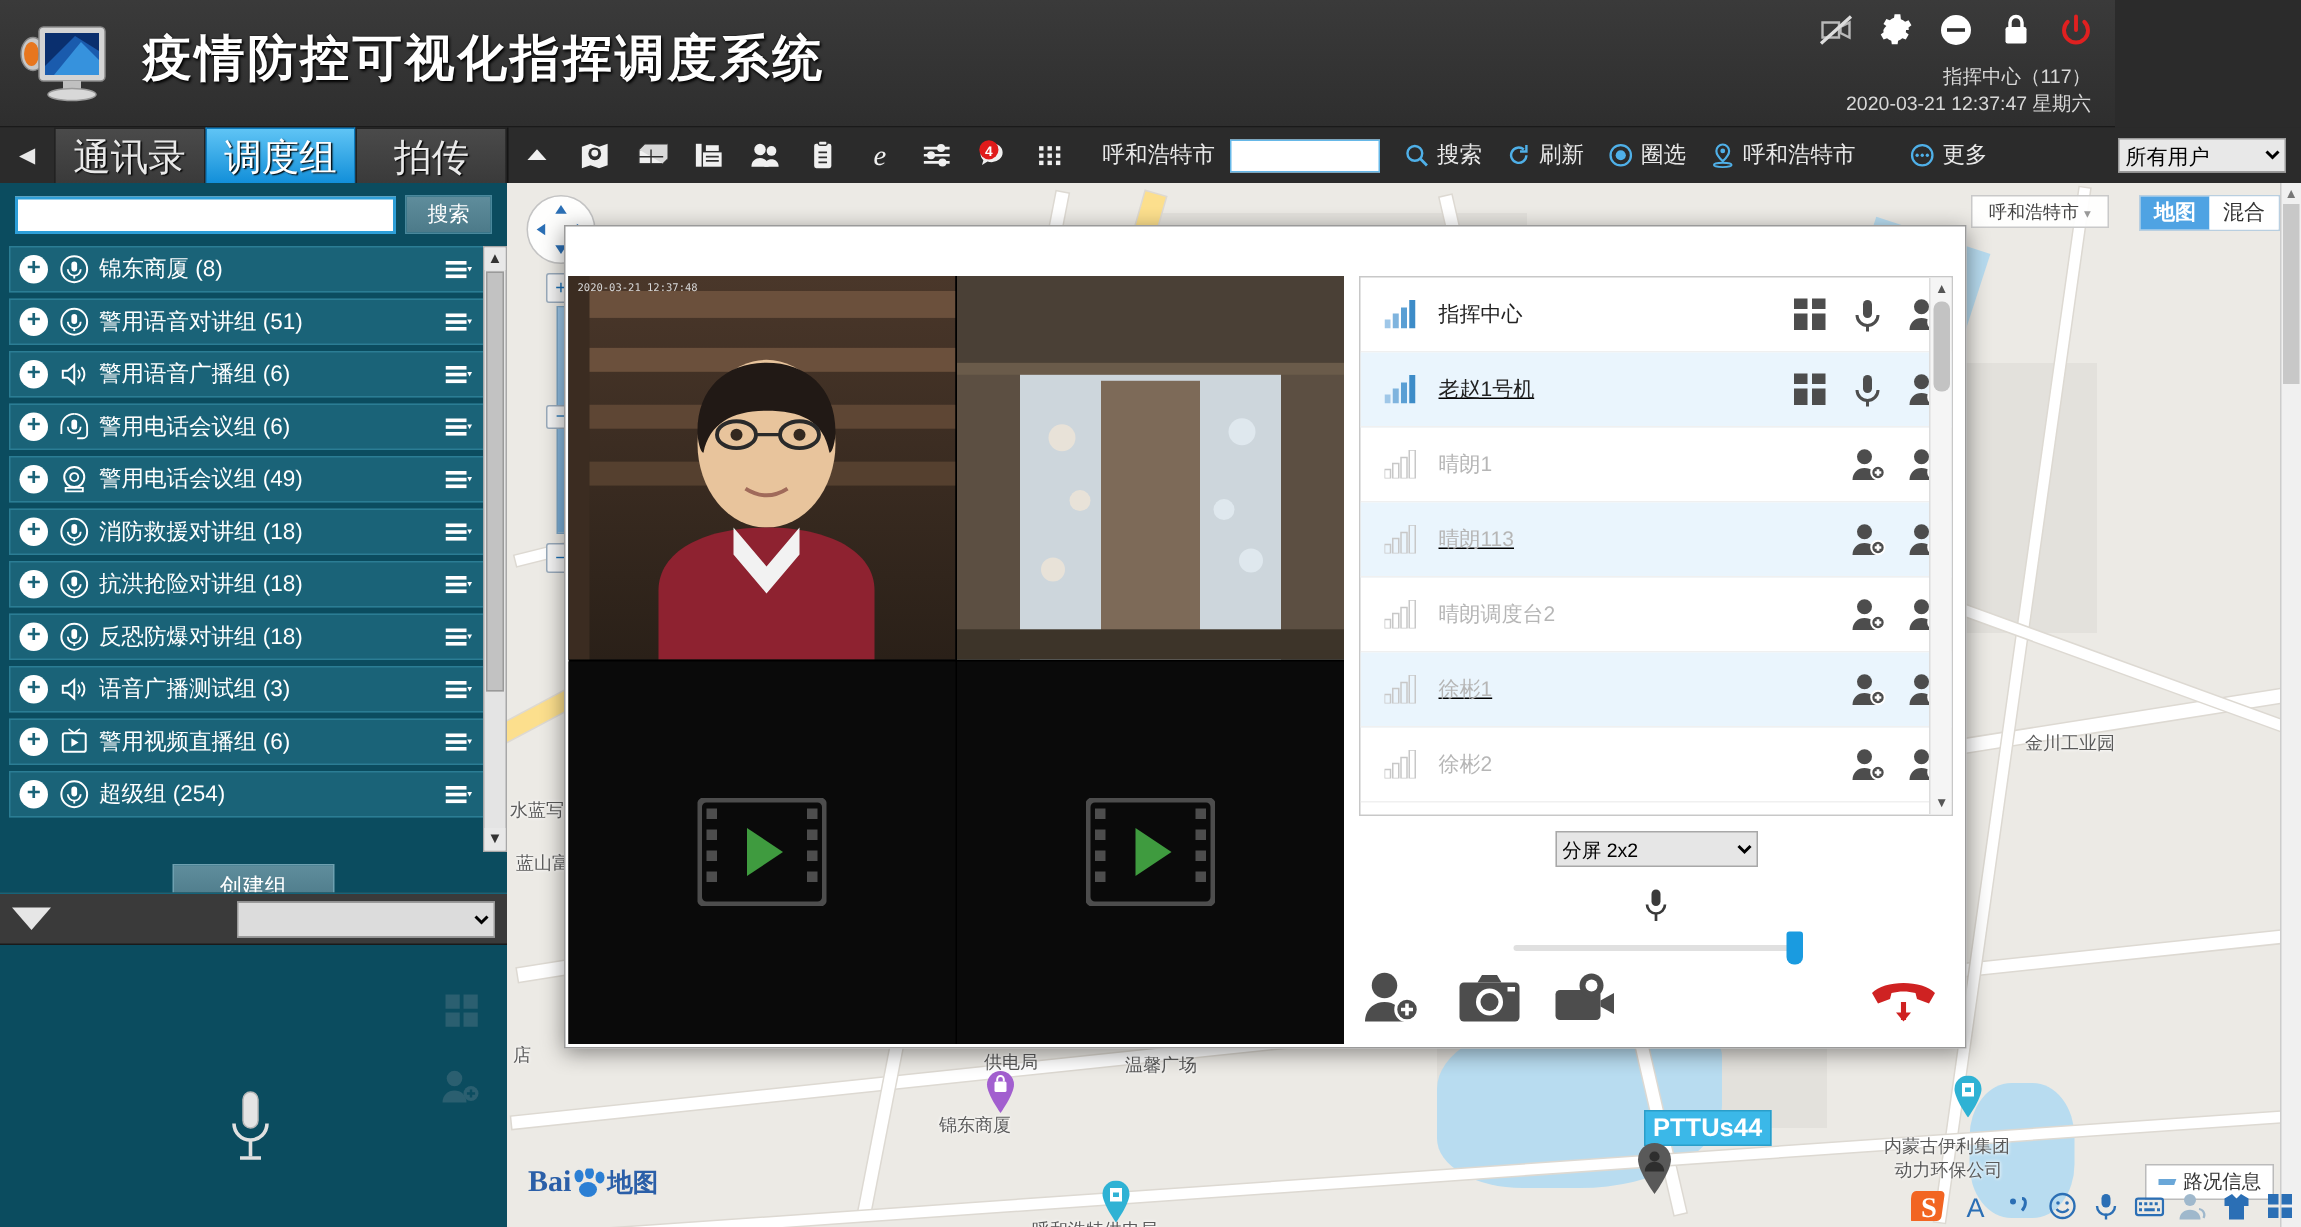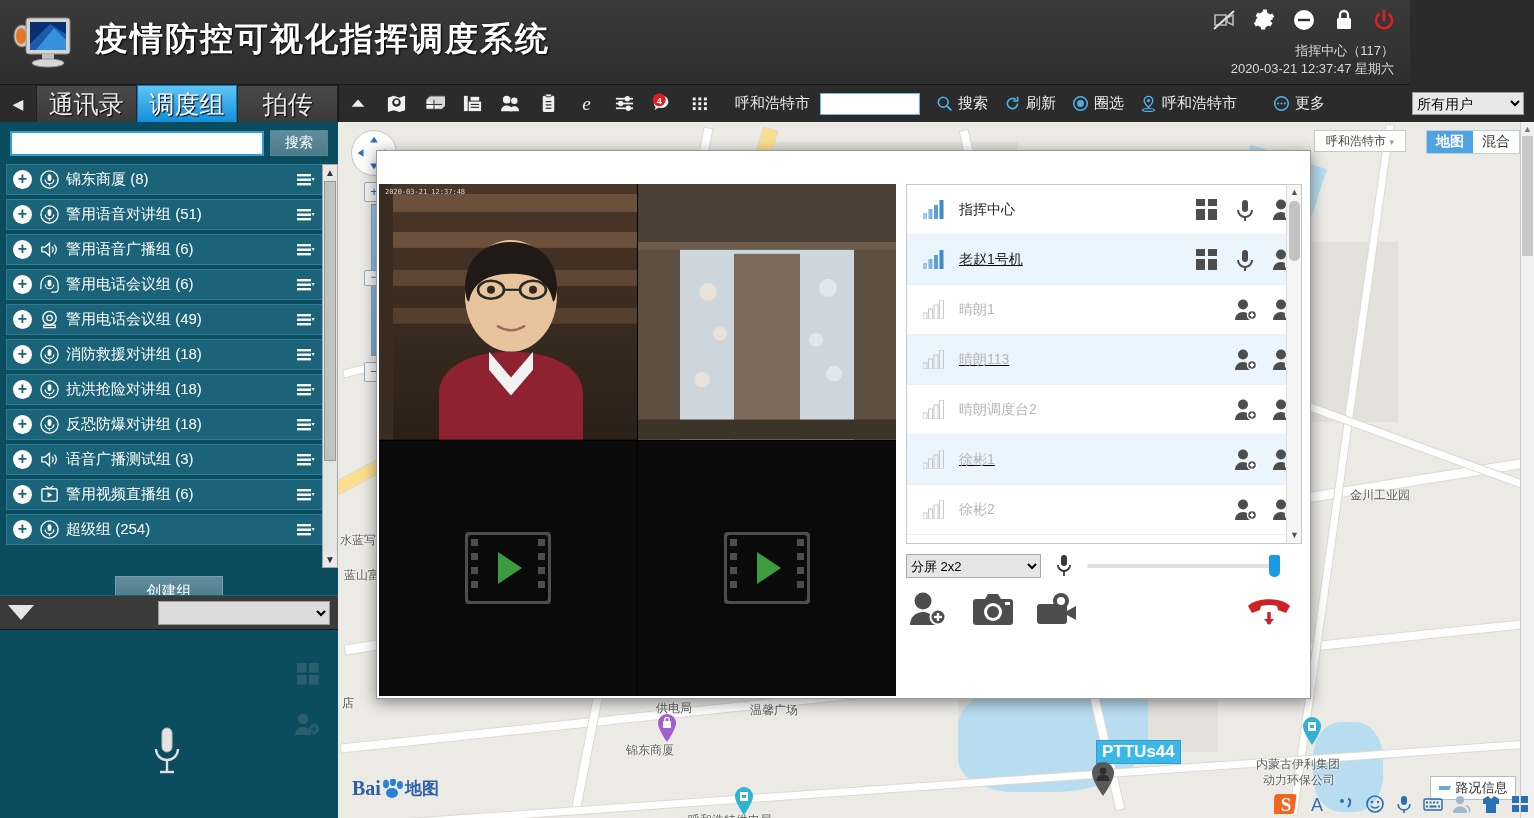--- a/index.html
+++ b/index.html
@@ -309,21 +309,21 @@
   }
   #ms-thumb {
     position: absolute; left: 2px; top: 16px; width: 11px; height: 60px;
     background: #c3c3c3; border-radius: 5px;
   }
   .ms-arr {
     width: 15px; height: 15px; font-size: 9px; text-align: center;
     line-height: 15px; color: #555; cursor: pointer;
   }
   #split-row {
-    display: flex; align-items: center; padding: 10px 8px 0 8px; gap: 14px;
+    display: flex; align-items: center; padding: 10px 8px 0 8px; gap: 14px; flex-direction: column;
   }
   #split-sel {
     width: 135px; height: 24px; font-size: 13px; background: #e6e6e6;
     border: 1px solid #a8a8a8; font-family: "Liberation Sans", sans-serif;
   }
   #vol-track {
     position: relative; width: 190px; height: 4px; background: #e0e0e0;
     border-radius: 2px; cursor: pointer;
   }
   #vol-thumb {

